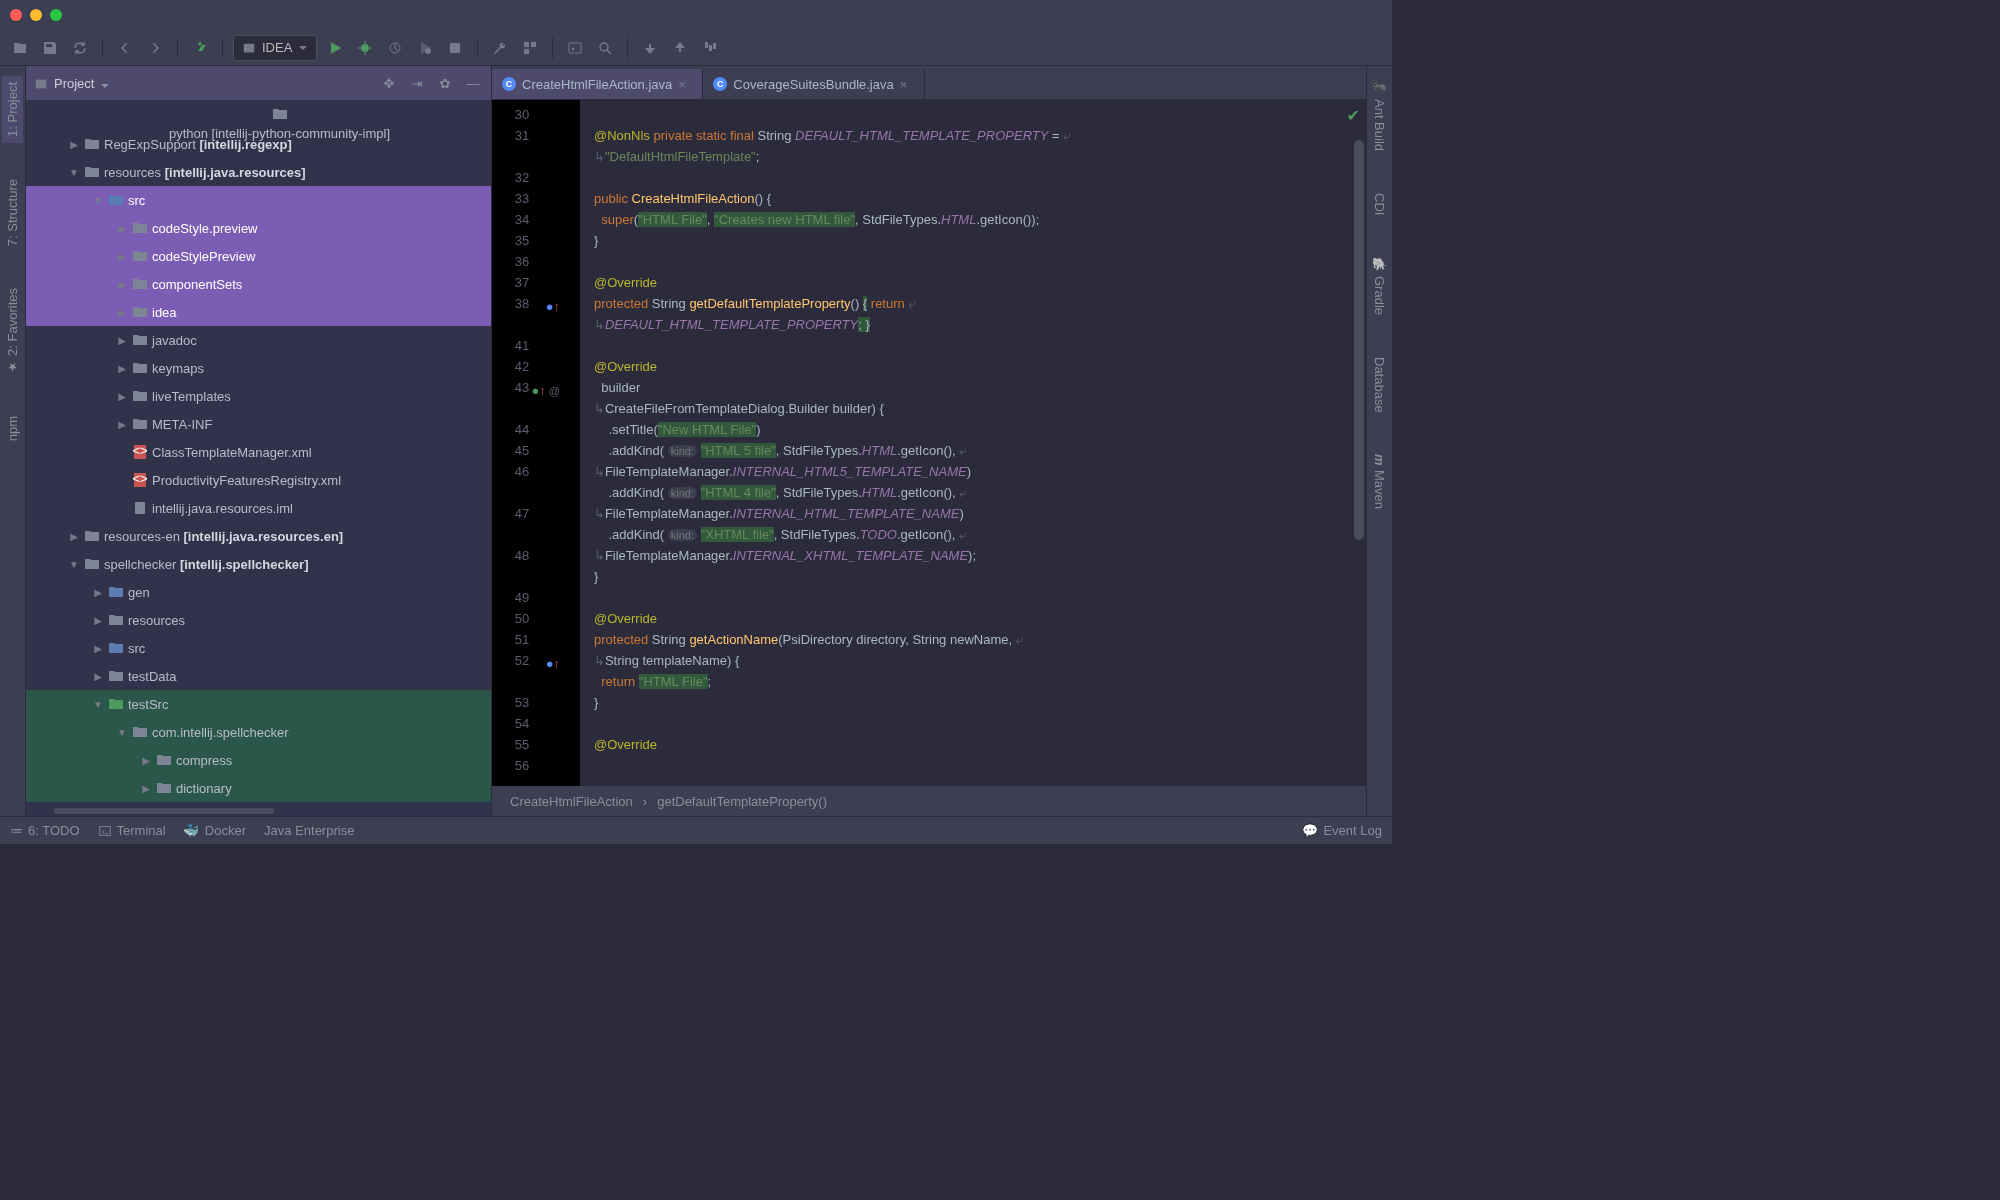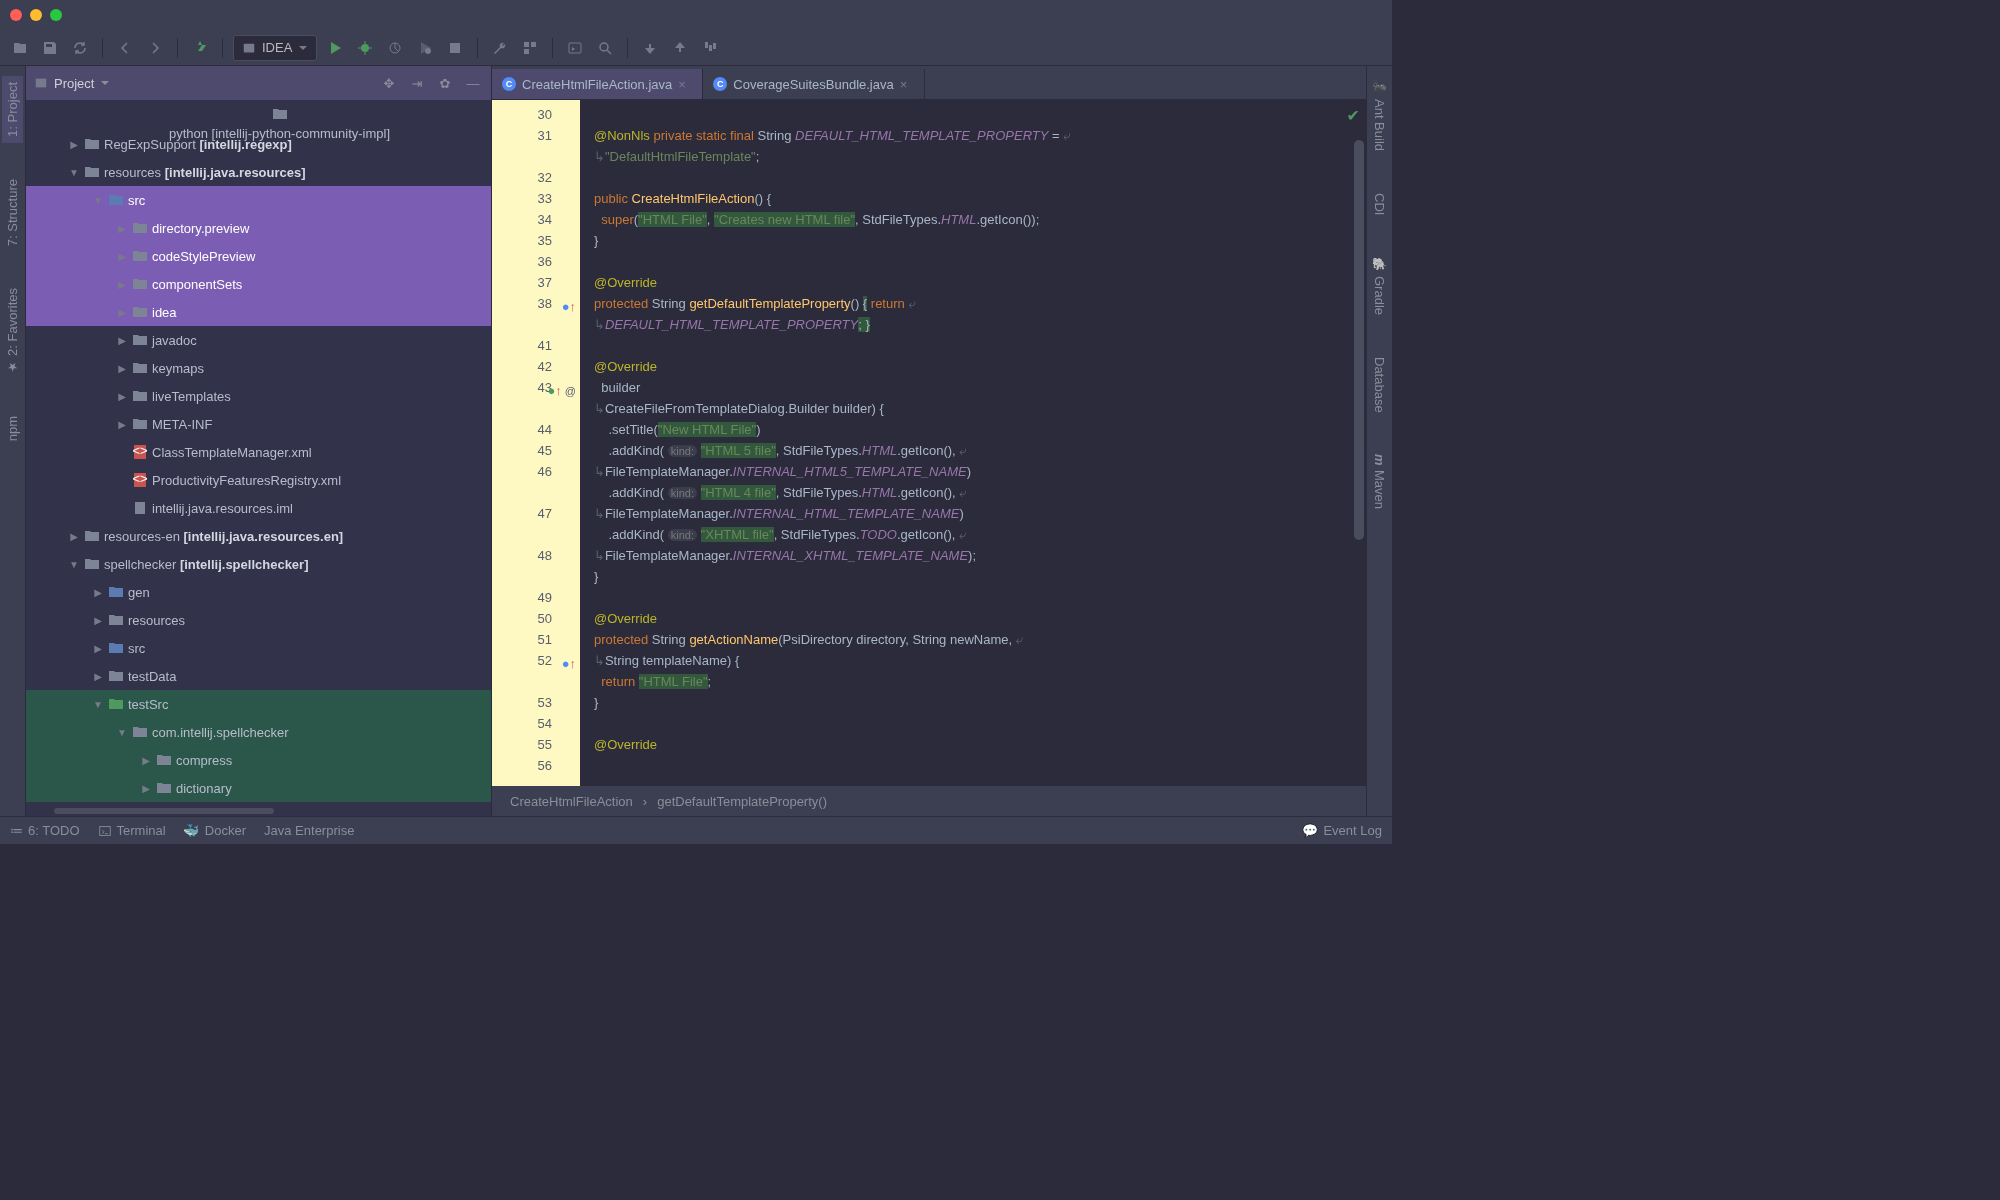--- a/index.html
+++ b/index.html
@@ -14,39 +14,39 @@
 .tsep{width:1px;height:20px;background:#2b2b3c;margin:0 4px}
 .config-combo{height:26px;background:#2b2b3c;border:1px solid #4a4d5e;display:flex;align-items:center;padding:0 8px;gap:6px;color:#bbb;border-radius:3px}
 .main{flex:1;display:flex;overflow:hidden}
 .leftstrip{width:26px;background:#3c3f51;border-right:1px solid #2b2b3c;display:flex;flex-direction:column;align-items:center;padding-top:10px;gap:30px}
 .vtab{writing-mode:vertical-rl;transform:rotate(180deg);color:#8a8d9a;font-size:12px;padding:6px 3px;cursor:pointer;display:flex;align-items:center;gap:4px}
 .vtab.active{background:#4e4a6e}
 .rightstrip{width:26px;background:#3c3f51;border-left:1px solid #2b2b3c;display:flex;flex-direction:column;align-items:center;padding-top:8px;gap:30px}
 .vtabR{writing-mode:vertical-rl;color:#8a8d9a;font-size:12px;padding:6px 3px;cursor:pointer;display:flex;align-items:center;gap:4px}
 .projpanel{width:466px;background:#32324a;display:flex;flex-direction:column;border-right:1px solid #2b2b3c}
 .projheader{height:34px;background:#4e4a6e;display:flex;align-items:center;padding:0 8px;gap:8px}
-.projtitle{color:#d0d0d8;font-weight:500;flex:1;display:flex;align-items:center;gap:6px}
+.projtitle{color:#d0d0d8;font-weight:500;flex:1;display:flex;align-items:flex-end;gap:6px}
 .phicon{color:#8a8d9a;cursor:pointer;width:20px;display:flex;justify-content:center}
 .tree{flex:1;overflow:auto;padding:2px 0}
 .trow{height:28px;display:flex;align-items:center;gap:4px;cursor:pointer;color:#b8bccc}
 .trow.sel-purple{background:#7b5db3;color:#fff}
 .trow.sel-green{background:#2a574a}
 .arrow{width:12px;height:12px;display:flex;align-items:center;justify-content:center;color:#767a8a;font-size:10px}
 .ficon{width:16px;height:16px;display:flex;align-items:center;justify-content:center}
 .tree b{color:#d4d8e0;font-weight:600}
 .scrollh{height:10px;background:#32324a;display:flex;padding:2px 8px}
 .scrollh-thumb{width:220px;height:6px;background:#4a4d5e;margin-left:20px;border-radius:3px}
 .editor{flex:1;display:flex;flex-direction:column;background:#2b2b3c}
 .tabs{height:34px;background:#3c3f51;display:flex;align-items:flex-end;border-bottom:1px solid #2b2b3c}
 .tab{height:30px;display:flex;align-items:center;padding:0 10px;gap:6px;color:#a9b7c6;cursor:pointer;border-right:1px solid #2b2b3c}
 .tab.active{background:#4e4a6e}
 .tab-close{width:14px;color:#767a8a}
 .cicon{width:14px;height:14px;border-radius:50%;background:#548af7;color:#fff;font-size:9px;display:flex;align-items:center;justify-content:center;font-weight:bold}
 .codearea{flex:1;display:flex;overflow:hidden;font-family:"JetBrains Mono",Menlo,monospace;font-size:13.5px;position:relative}
-.gutter{width:88px;background:#fef9c3;text-align:right;color:#5a5d6e;padding:4px 0}
+.gutter{width:88px;background:#000000;text-align:center;color:#5a5d6e;padding:4px 16px}
 .gline{height:21px;line-height:21px;padding-right:28px;position:relative}
 .gmark{position:absolute;right:4px;top:3px;font-size:11px}
 .code{flex:1;padding:4px 0 4px 14px;overflow:hidden}
 .cline{height:21px;line-height:21px;white-space:pre}
 .kw{color:#cc7832}.str{color:#6a8759}.ann{color:#bbb529}.fn{color:#ffc66d}.fld{color:#9876aa;font-style:italic}.hint{color:#787878;background:#3b3d4d;padding:0 3px;border-radius:6px;font-size:11px}.con{color:#9876aa;font-style:italic}
 .hl{background:#32593d}
 .wrap{color:#5a5d6e}
 .breadcrumb{height:30px;background:#3c3f51;display:flex;align-items:center;padding:0 18px;gap:10px;color:#8a8d9a;font-size:12px}
 .status{height:28px;background:#3c3f51;border-top:1px solid #2b2b3c;display:flex;align-items:center;padding:0 10px;gap:18px;color:#8a8d9a;font-size:12px}
 .stitem{display:flex;align-items:center;gap:5px;cursor:pointer}
@@ -250,21 +250,21 @@
           </span>
           <span>src</span>
         </div>
         <div class="trow sel-purple" style="padding-left: 90px;">
           <span class="arrow">▶</span>
           <span class="ficon">
             <svg viewBox="0 0 16 16" fill="#7d8495">
               <path d="M1 3h5l1 1h8v9H1z"></path>
             </svg>
           </span>
-          <span>directory.preview</span>
+          <span>codeStyle.preview</span>
         </div>
         <div class="trow sel-purple" style="padding-left: 90px;">
           <span class="arrow">▶</span>
           <span class="ficon">
             <svg viewBox="0 0 16 16" fill="#7d8495">
               <path d="M1 3h5l1 1h8v9H1z"></path>
             </svg>
           </span>
           <span>codeStylePreview</span>
         </div>

